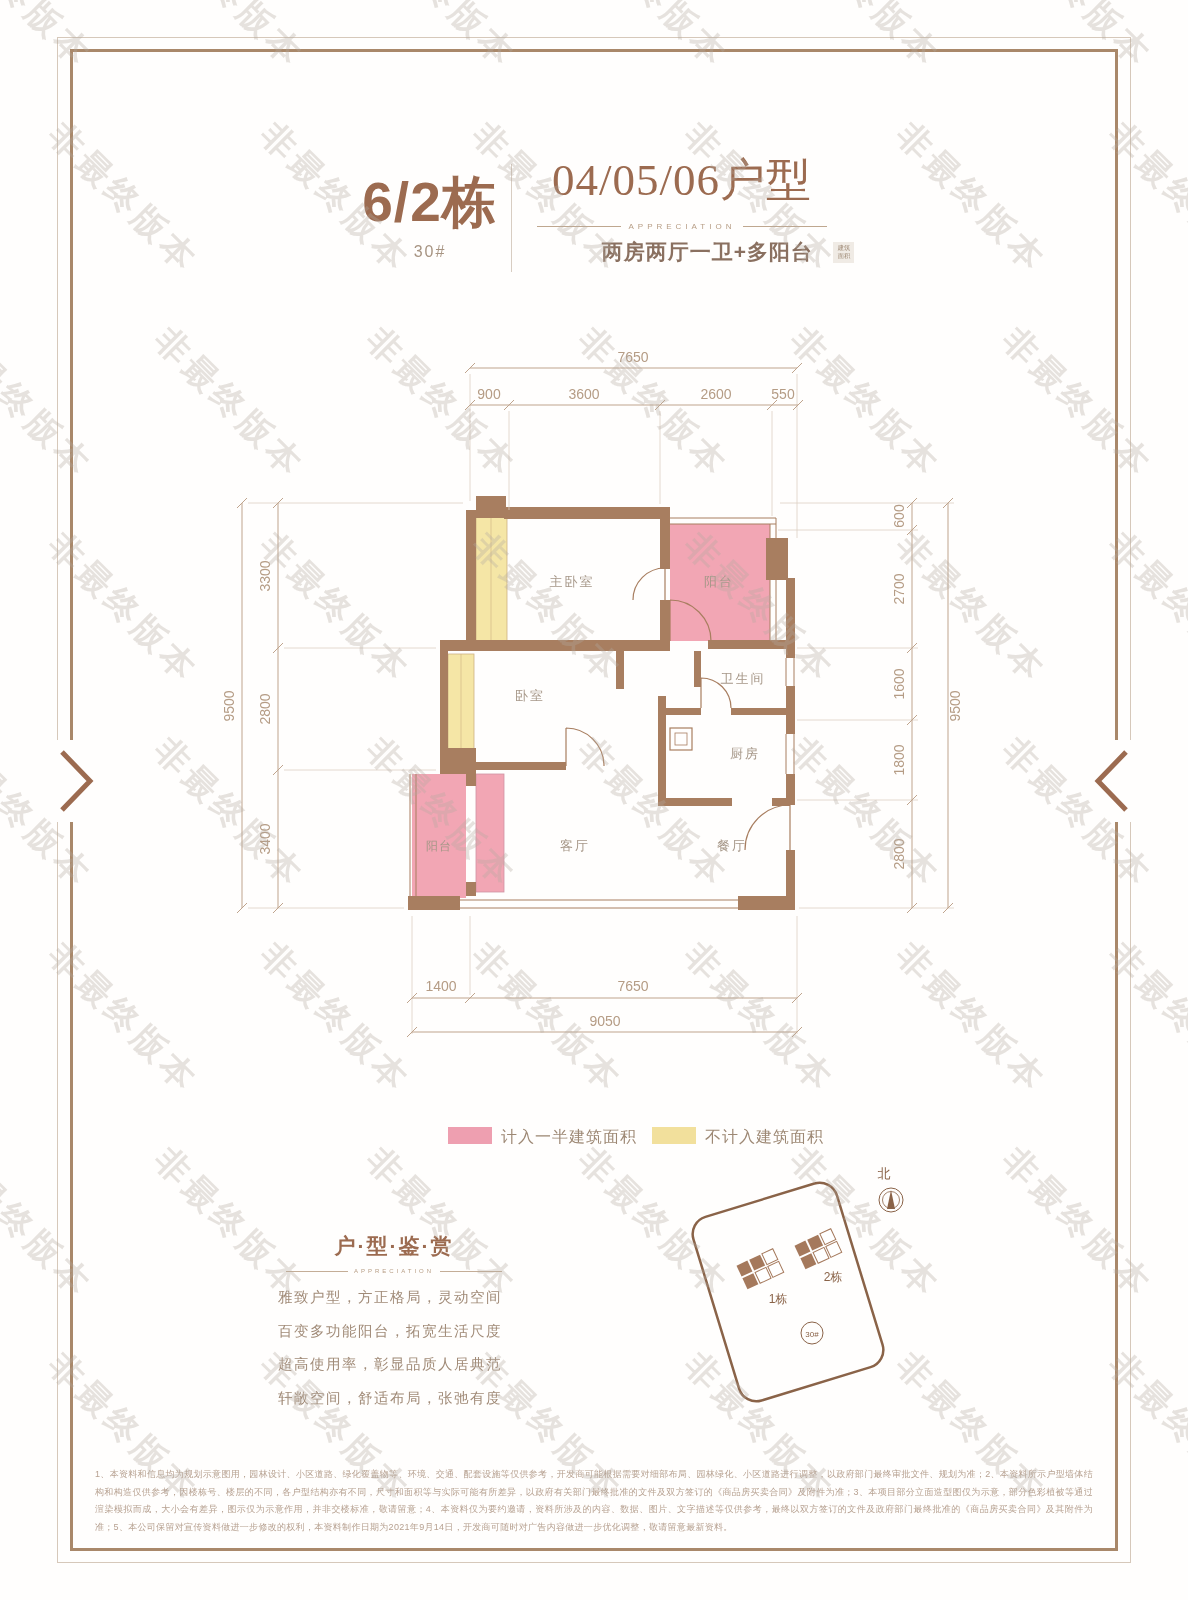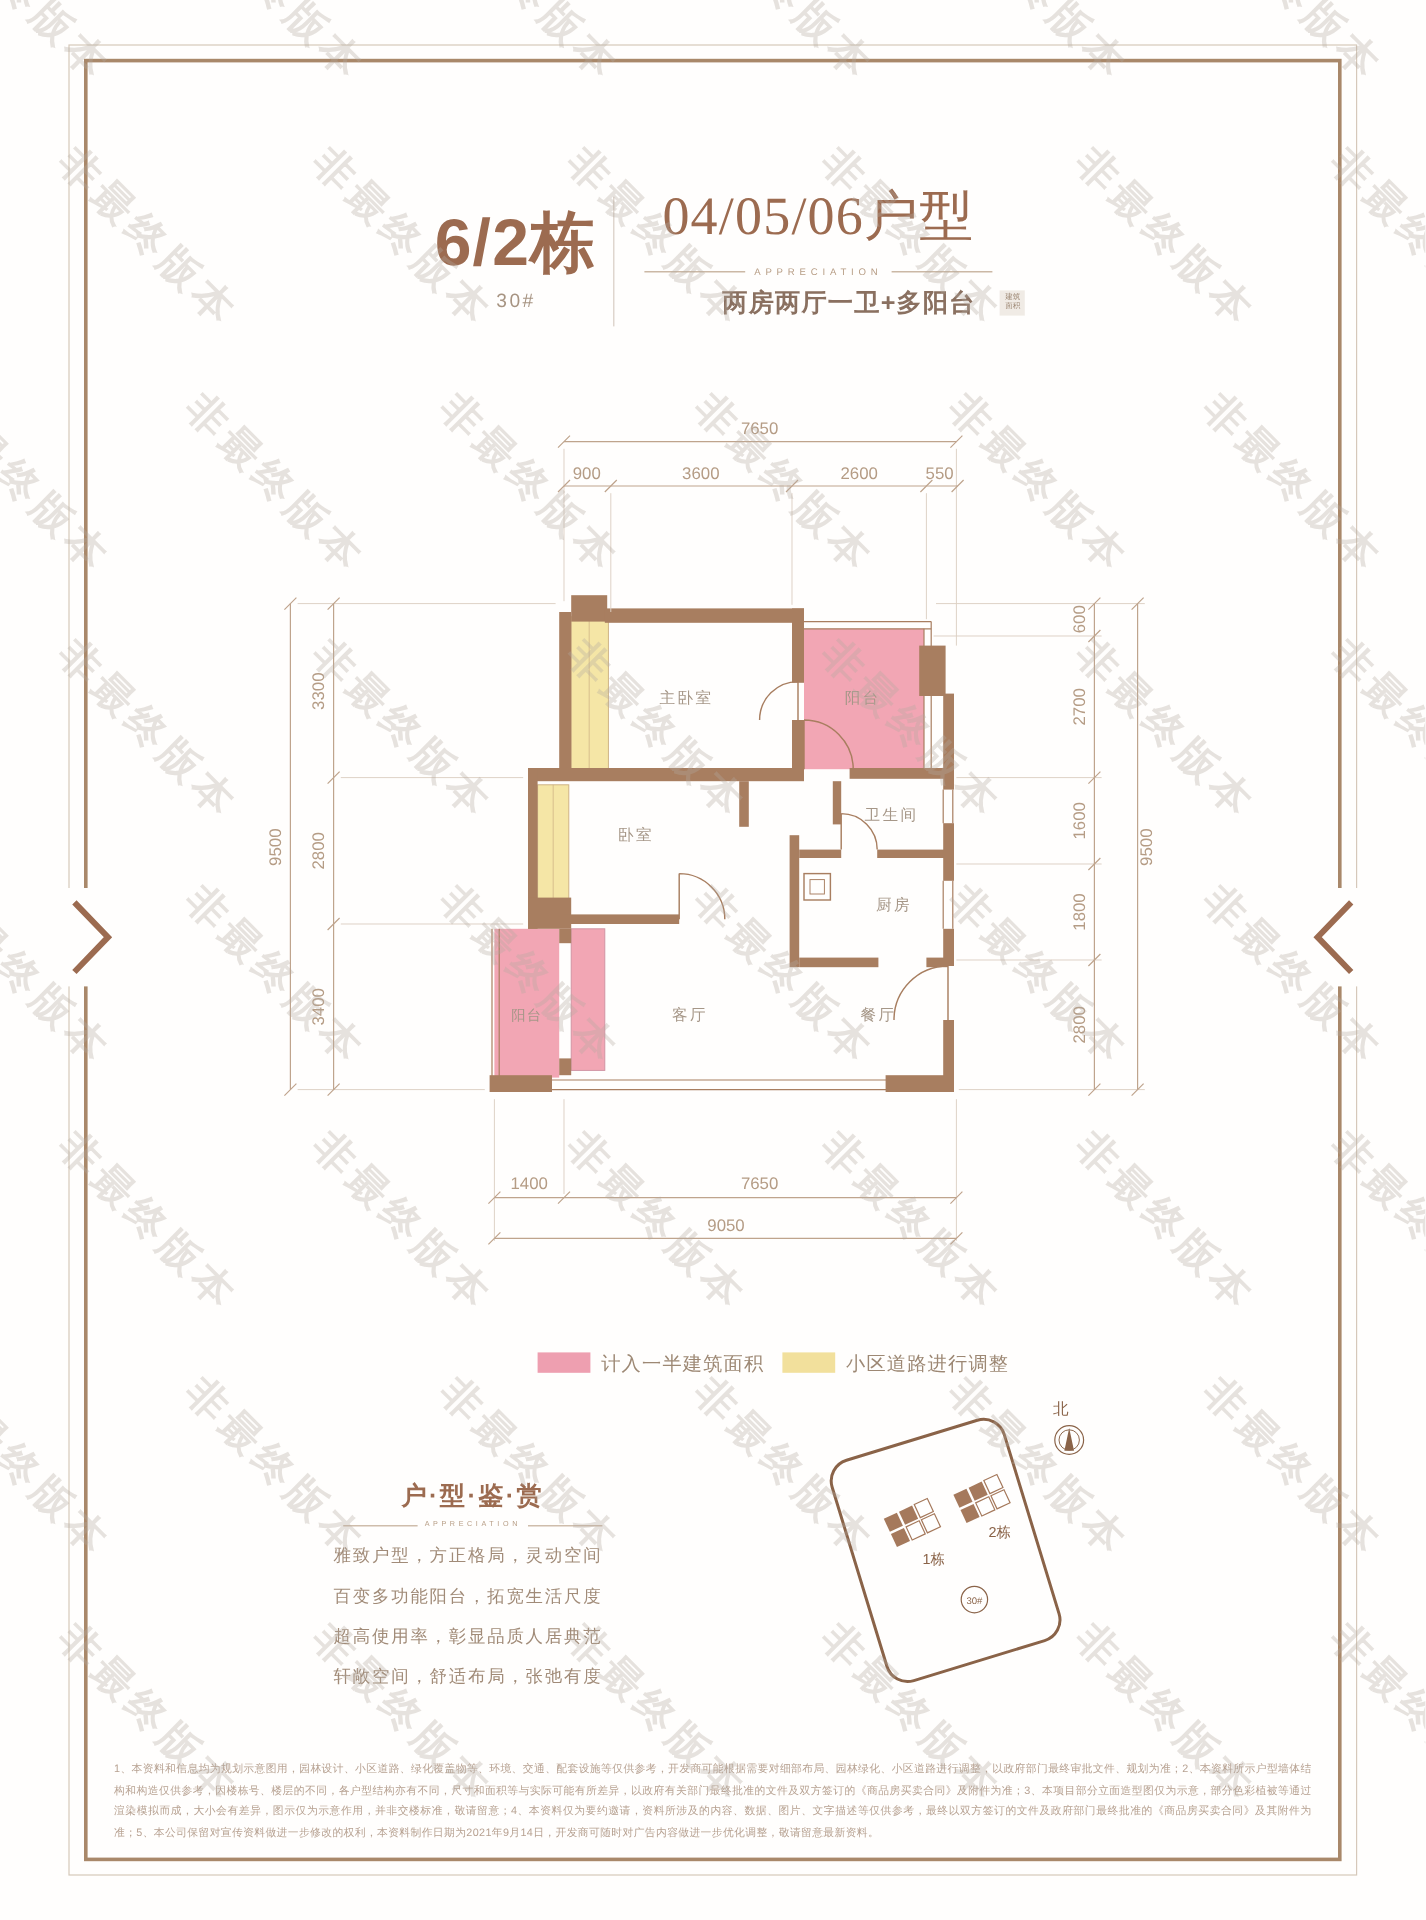--- a/index.html
+++ b/index.html
@@ -224,21 +224,21 @@
     </g>
   </svg>
   </div>
 
   <div class="legend-item" style="left:448px;">
     <span class="legend-sw" style="background:#ee9fb0;"></span>
     <span class="legend-lb">计入一半建筑面积</span>
   </div>
   <div class="legend-item" style="left:652px;">
     <span class="legend-sw" style="background:#f2e09c;"></span>
-    <span class="legend-lb">小区道路进行调整</span>
+    <span class="legend-lb">不计入建筑面积</span>
   </div>
 
   <div class="app-block">
     <div class="app-title">户·型·鉴·赏</div>
     <div class="app-sub">
       <span class="ln"></span>
       <span class="tx">APPRECIATION</span>
       <span class="ln"></span>
     </div>
     <div class="app-lines">

